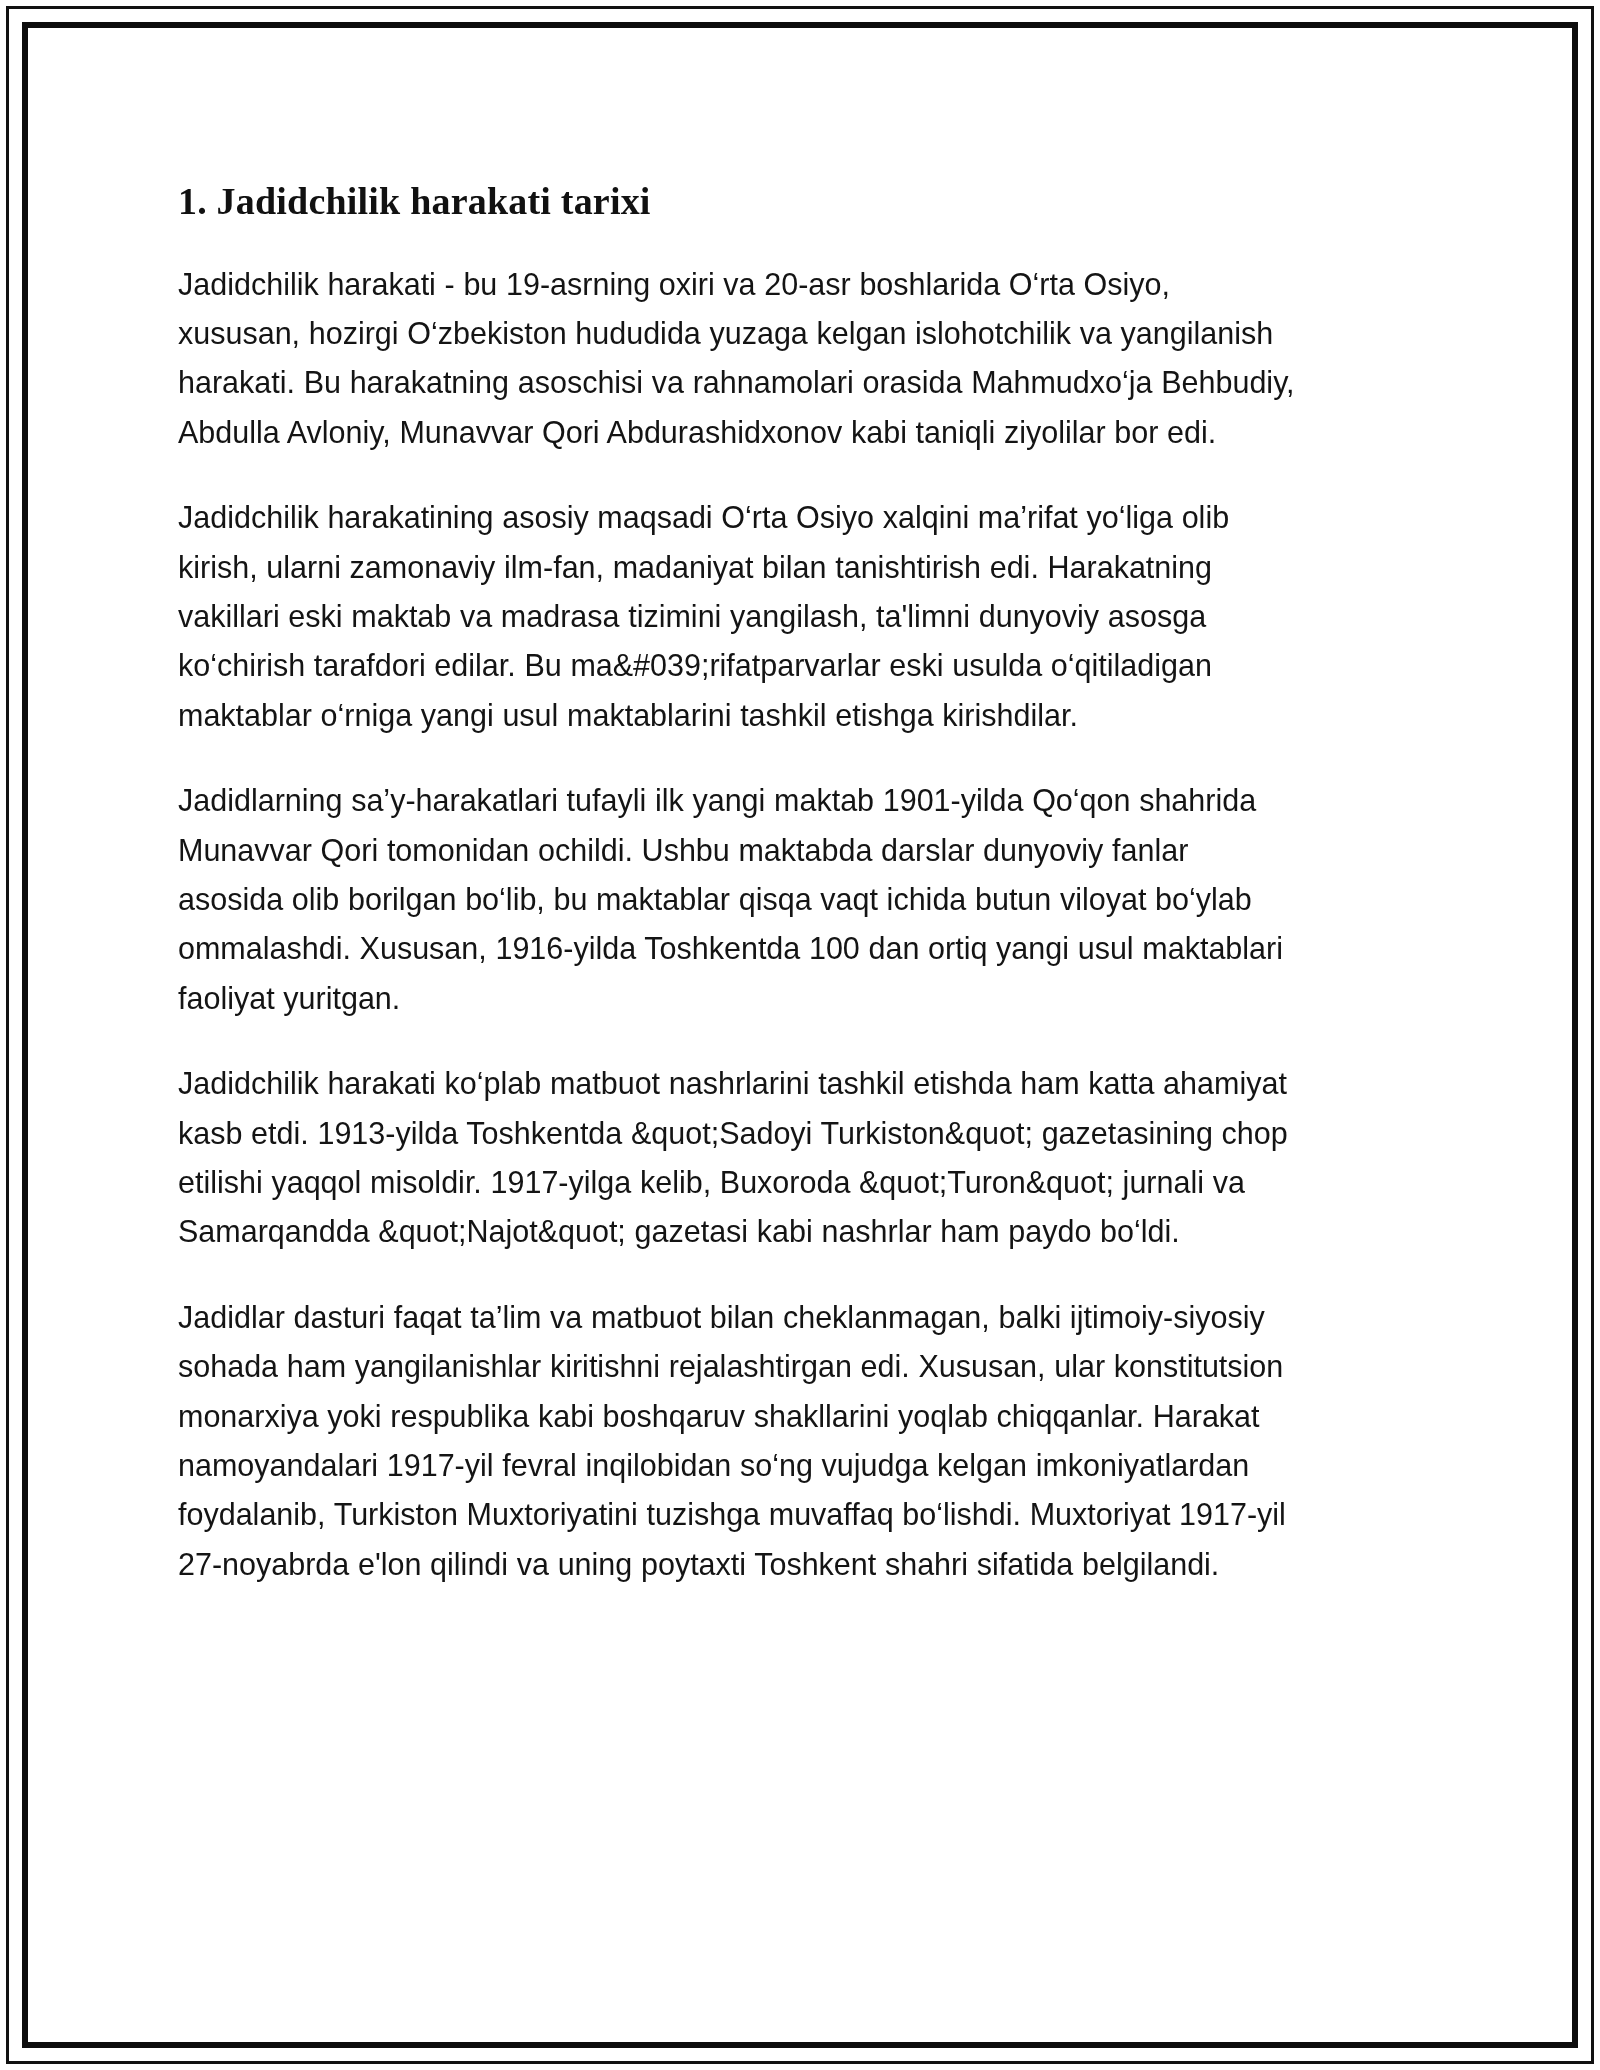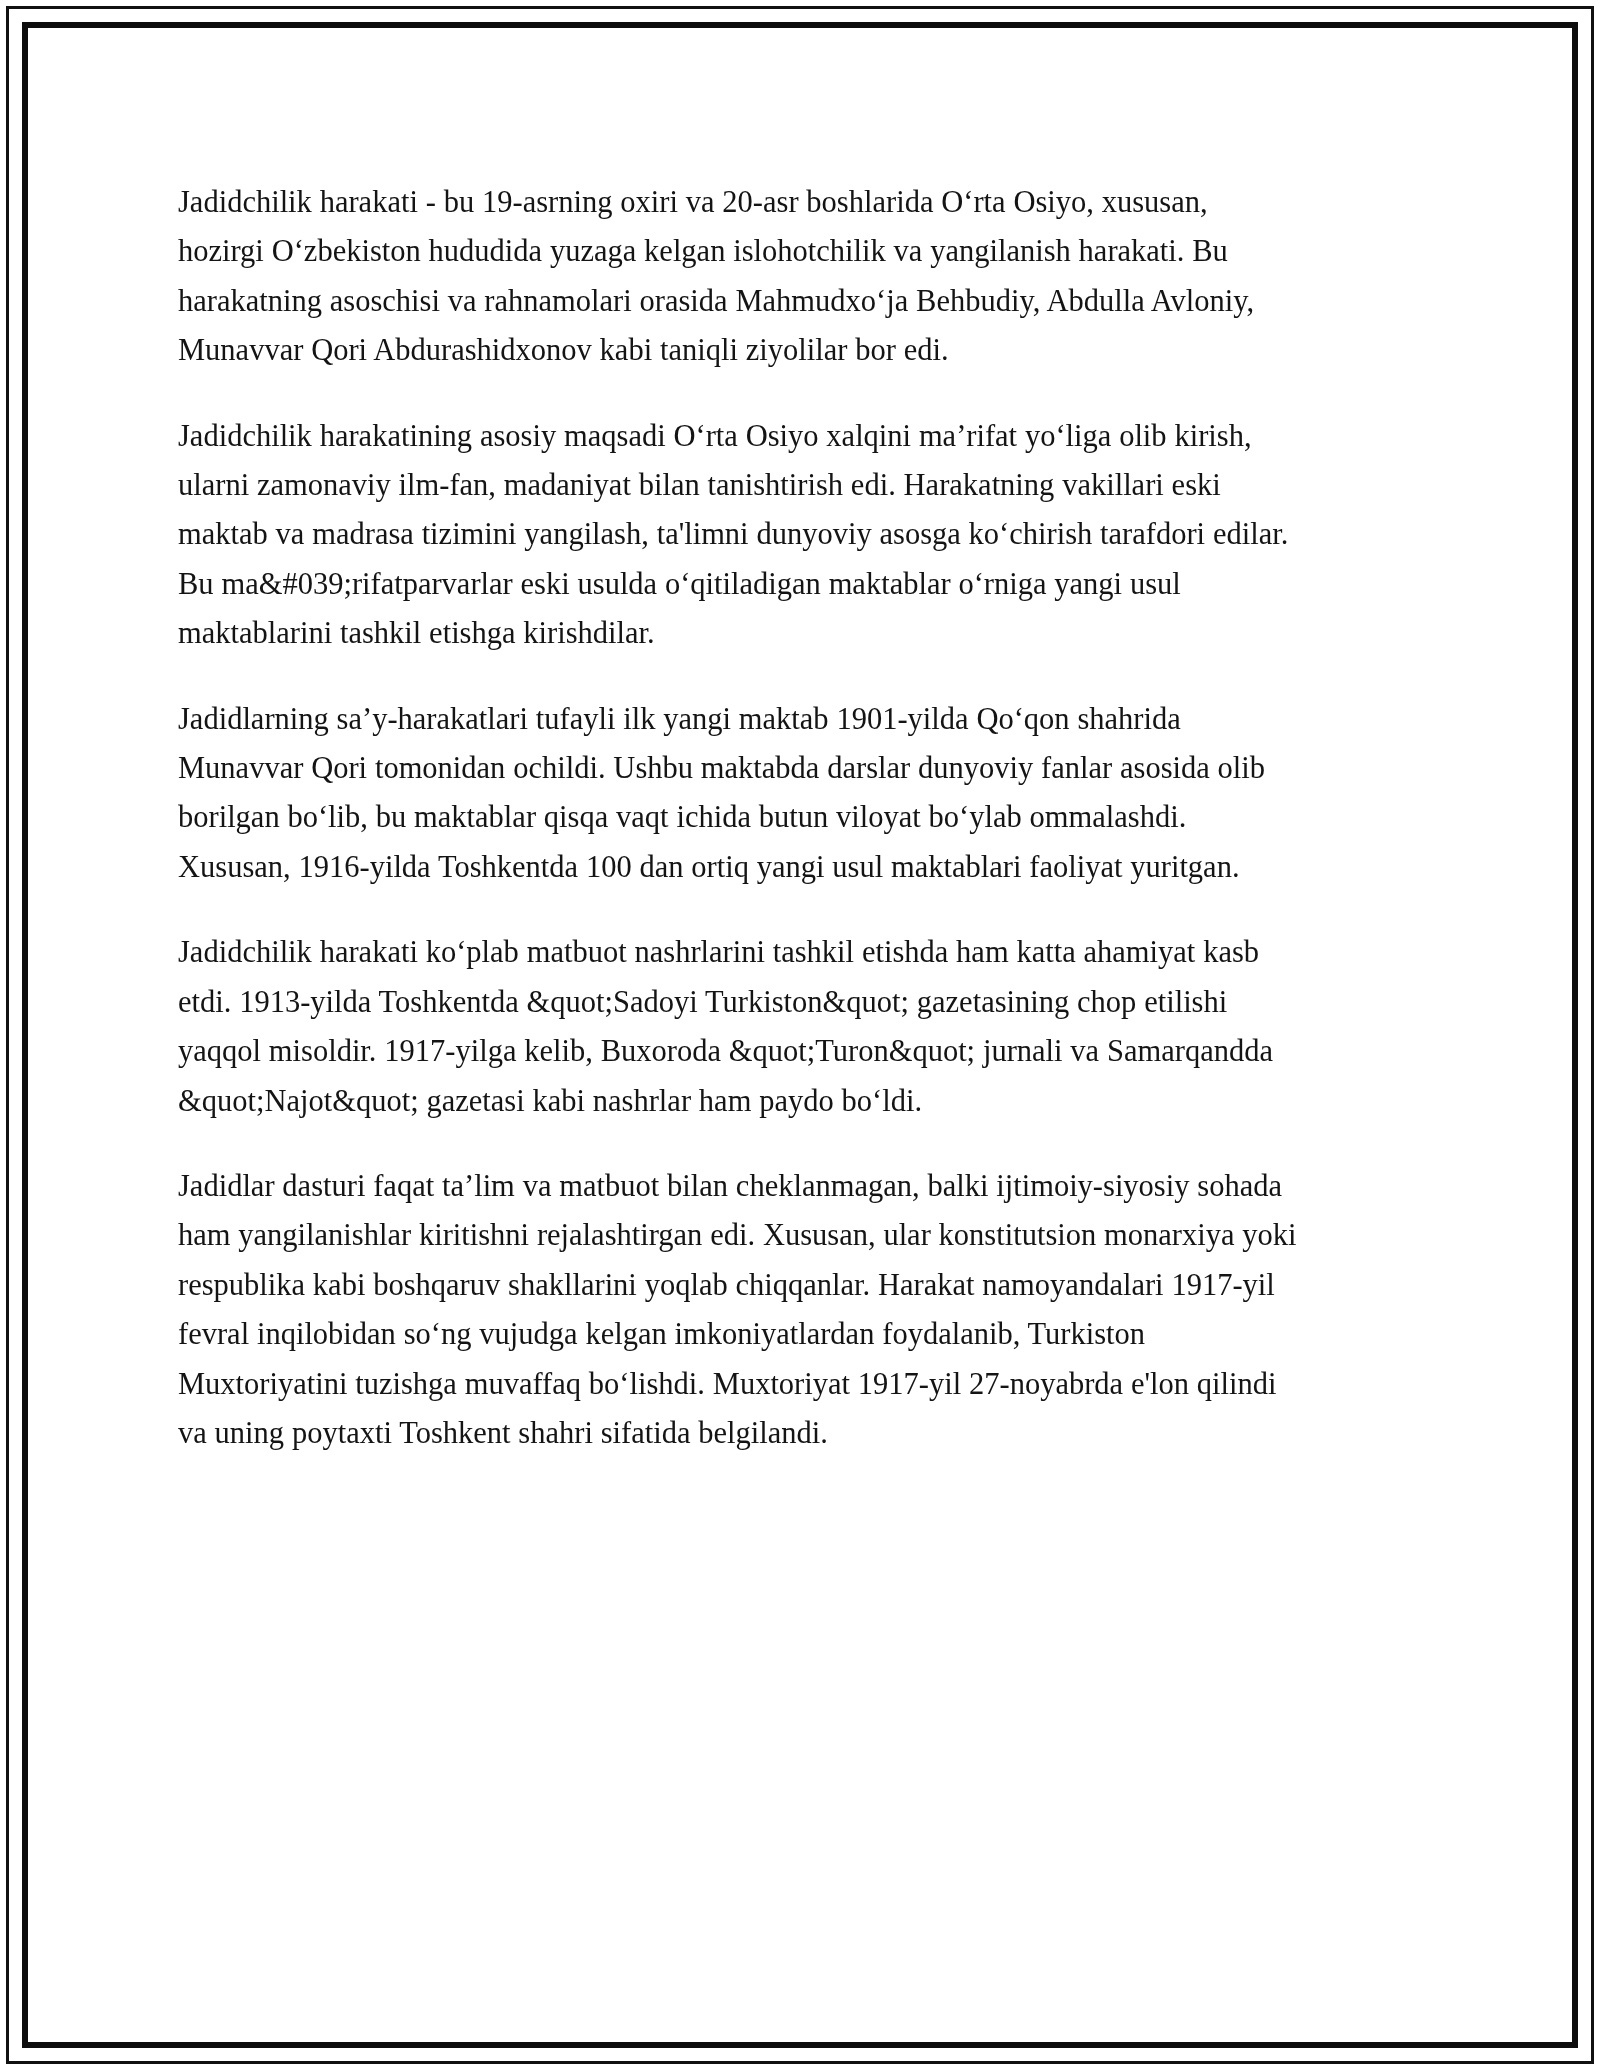--- a/index.html
+++ b/index.html
@@ -60,21 +60,21 @@
     font-family: "Liberation Serif", "DejaVu Serif", serif;
     font-size: 38px;
     font-weight: bold;
     color: #111111;
     margin: 0 0 34px 0;
     letter-spacing: 0.2px;
     line-height: 1.25;
   }
 
   .doc-paragraph {
-    font-family: Liberation Serif, serif;
+    font-family: Liberation Sans, sans-serif;
     font-size: 30.5px;
     line-height: 1.62;
     color: #141414;
     margin: 0 0 36px 0;
     text-align: left;
     max-width: 1120px;
     word-spacing: 0.2px;
   }
 
   .doc-paragraph:last-child {
@@ -85,20 +85,21 @@
 <body>
 
 <div class="page-canvas">
 
   <div class="page-frame-outer"></div>
   <div class="page-frame-inner"></div>
 
   <div class="page-sheet">
     <div class="doc-body">
 
+      <h1 class="doc-title">1. Jadidchilik harakati tarixi</h1>
 
       <p class="doc-paragraph">Jadidchilik harakati - bu 19-asrning oxiri va 20-asr boshlarida O‘rta Osiyo, xususan, hozirgi O‘zbekiston hududida yuzaga kelgan islohotchilik va yangilanish harakati. Bu harakatning asoschisi va rahnamolari orasida Mahmudxo‘ja Behbudiy, Abdulla Avloniy, Munavvar Qori Abdurashidxonov kabi taniqli ziyolilar bor edi.</p>
 
       <p class="doc-paragraph">Jadidchilik harakatining asosiy maqsadi O‘rta Osiyo xalqini ma’rifat yo‘liga olib kirish, ularni zamonaviy ilm-fan, madaniyat bilan tanishtirish edi. Harakatning vakillari eski maktab va madrasa tizimini yangilash, ta'limni dunyoviy asosga ko‘chirish tarafdori edilar. Bu ma&amp;#039;rifatparvarlar eski usulda o‘qitiladigan maktablar o‘rniga yangi usul maktablarini tashkil etishga kirishdilar.</p>
 
       <p class="doc-paragraph">Jadidlarning sa’y-harakatlari tufayli ilk yangi maktab 1901-yilda Qo‘qon shahrida Munavvar Qori tomonidan ochildi. Ushbu maktabda darslar dunyoviy fanlar asosida olib borilgan bo‘lib, bu maktablar qisqa vaqt ichida butun viloyat bo‘ylab ommalashdi. Xususan, 1916-yilda Toshkentda 100 dan ortiq yangi usul maktablari faoliyat yuritgan.</p>
 
       <p class="doc-paragraph">Jadidchilik harakati ko‘plab matbuot nashrlarini tashkil etishda ham katta ahamiyat kasb etdi. 1913-yilda Toshkentda &amp;quot;Sadoyi Turkiston&amp;quot; gazetasining chop etilishi yaqqol misoldir. 1917-yilga kelib, Buxoroda &amp;quot;Turon&amp;quot; jurnali va Samarqandda &amp;quot;Najot&amp;quot; gazetasi kabi nashrlar ham paydo bo‘ldi.</p>
 
       <p class="doc-paragraph">Jadidlar dasturi faqat ta’lim va matbuot bilan cheklanmagan, balki ijtimoiy-siyosiy sohada ham yangilanishlar kiritishni rejalashtirgan edi. Xususan, ular konstitutsion monarxiya yoki respublika kabi boshqaruv shakllarini yoqlab chiqqanlar. Harakat namoyandalari 1917-yil fevral inqilobidan so‘ng vujudga kelgan imkoniyatlardan foydalanib, Turkiston Muxtoriyatini tuzishga muvaffaq bo‘lishdi. Muxtoriyat 1917-yil 27-noyabrda e'lon qilindi va uning poytaxti Toshkent shahri sifatida belgilandi.</p>

